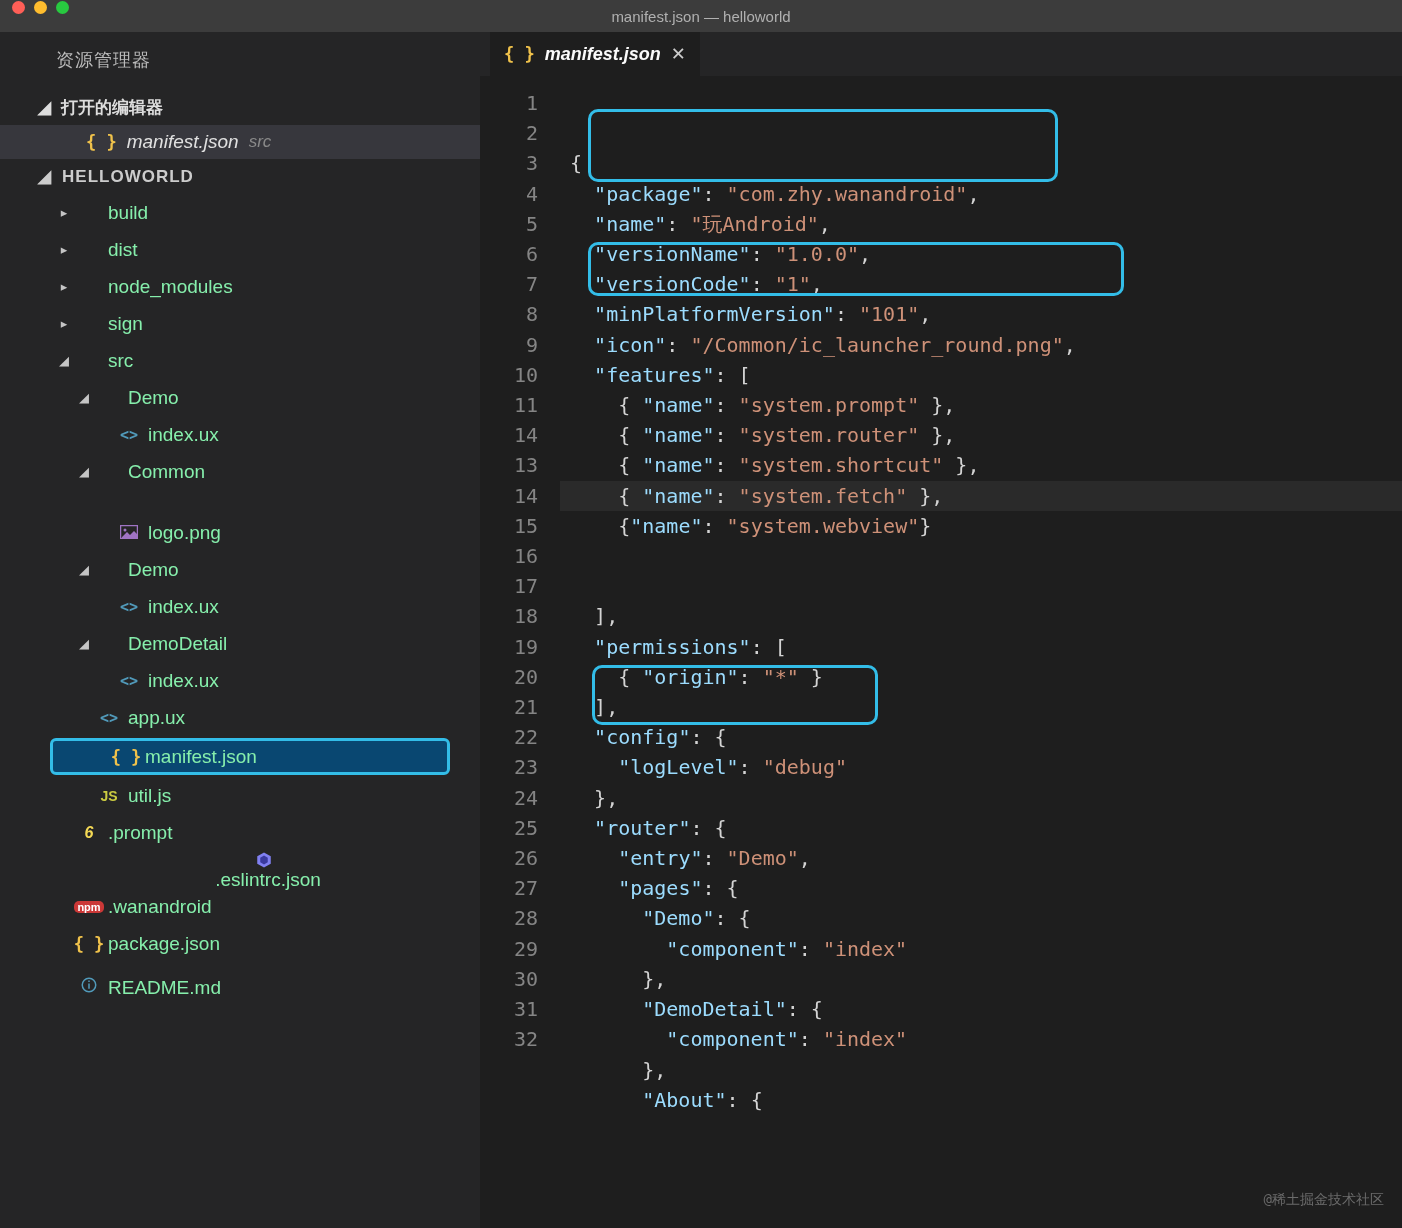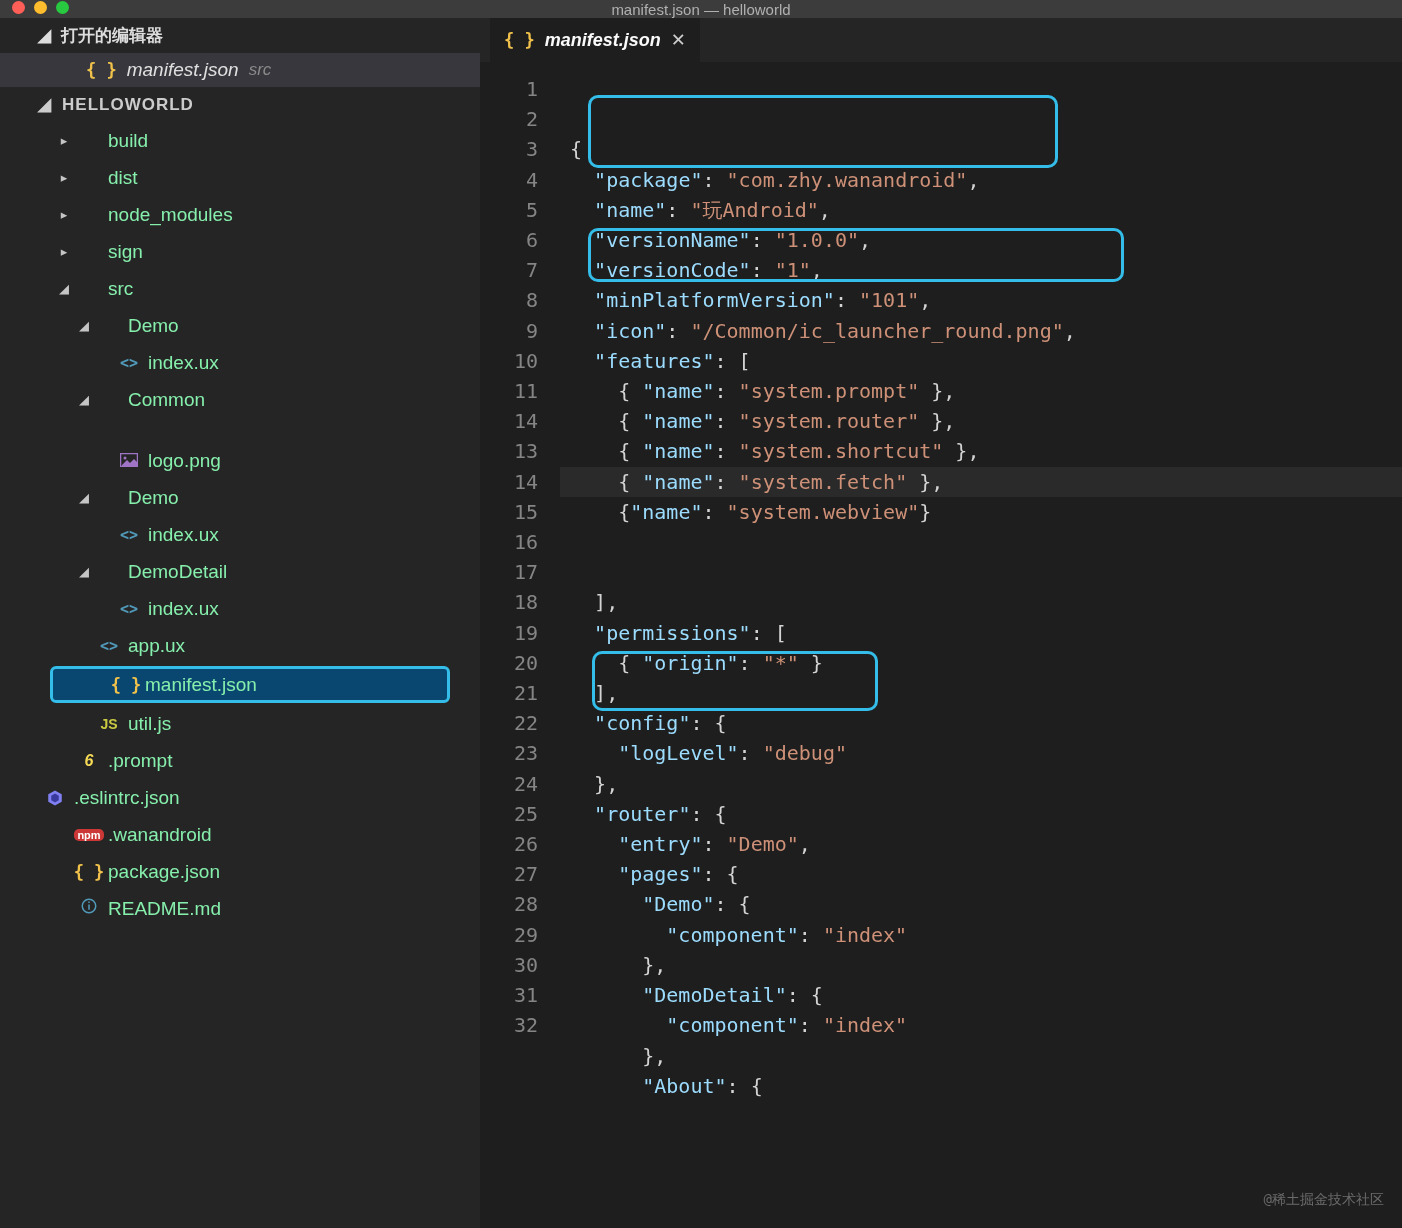--- a/index.html
+++ b/index.html
@@ -7,21 +7,21 @@
   font-family: -apple-system, BlinkMacSystemFont, "Segoe UI", Helvetica, sans-serif;
   background: #1e1e1e;
   color: #cccccc;
   width: 1402px;
   height: 1228px;
   overflow: hidden;
   display: flex;
   flex-direction: column;
 }
 .titlebar {
-  height: 18px;
+  height: 32px;
   background: #3c3c3c;
   display: flex;
   align-items: center;
   justify-content: center;
   color: #b0b0b0;
   font-size: 15px;
   position: relative;
 }
 .traffic-lights { position: absolute; left: 12px; top: 1px; display: flex; gap: 9px; }
 .traffic-light { width: 13px; height: 13px; border-radius: 50%; }
@@ -138,20 +138,21 @@
   <div class="traffic-lights">
     <div class="traffic-light tl-red"></div>
     <div class="traffic-light tl-yellow"></div>
     <div class="traffic-light tl-green"></div>
   </div>
   <span>manifest.json — helloworld</span>
 </div>
 
 <div class="main">
   <div class="sidebar">
+    <div class="sidebar-title">资源管理器</div>
 
     <div class="section-header">
       <span class="tw">◢</span>
       <span>打开的编辑器</span>
     </div>
     <div class="open-editor-item">
       <span class="braces-icon">{ }</span>
       <span class="filename">manifest.json</span>
       <span class="path">src</span>
     </div>
@@ -260,21 +261,21 @@
           </span>
           <span class="label">util.js</span>
         </div>
         <div class="tree-row" style="padding-left: 58px;">
           <span class="chev"></span>
           <span class="icon">
             <span class="babel-icon">6</span>
           </span>
           <span class="label">.prompt</span>
         </div>
-        <div class="tree-row" style="padding-left: 24px;">
+        <div class="tree-row" style="padding-left: 56px; flex-direction: column;">
           <span class="chev"></span>
           <span class="icon">
             <span class="eslint-icon">
               <svg width="18" height="18" viewBox="0 0 24 24">
                 <path fill="#8080f2" d="M12 2 L21 7 V17 L12 22 L3 17 V7 Z"></path>
                 <path fill="#3a3a9e" d="M12 6 L17 9 V15 L12 18 L7 15 V9 Z"></path>
               </svg>
             </span>
           </span>
           <span class="label">.eslintrc.json</span>
@@ -286,21 +287,21 @@
           </span>
           <span class="label">.wanandroid</span>
         </div>
         <div class="tree-row" style="padding-left: 58px;">
           <span class="chev"></span>
           <span class="icon">
             <span class="braces-icon">{ }</span>
           </span>
           <span class="label">package.json</span>
         </div>
-        <div class="tree-row" style="padding-left: 58px;">
+        <div class="tree-row" style="padding-left: 58px; align-items: flex-end;">
           <span class="chev"></span>
           <span class="icon">
             <span class="info-icon"><svg width="18" height="18" viewBox="0 0 24 24">
                 <circle cx="12" cy="12" r="9" fill="none" stroke="#519aba" stroke-width="2"></circle>
                 <rect x="11" y="10" width="2" height="7" fill="#519aba"></rect>
                 <rect x="11" y="6" width="2" height="2" fill="#519aba"></rect>
               </svg></span>
           </span>
           <span class="label">README.md</span>
         </div>

